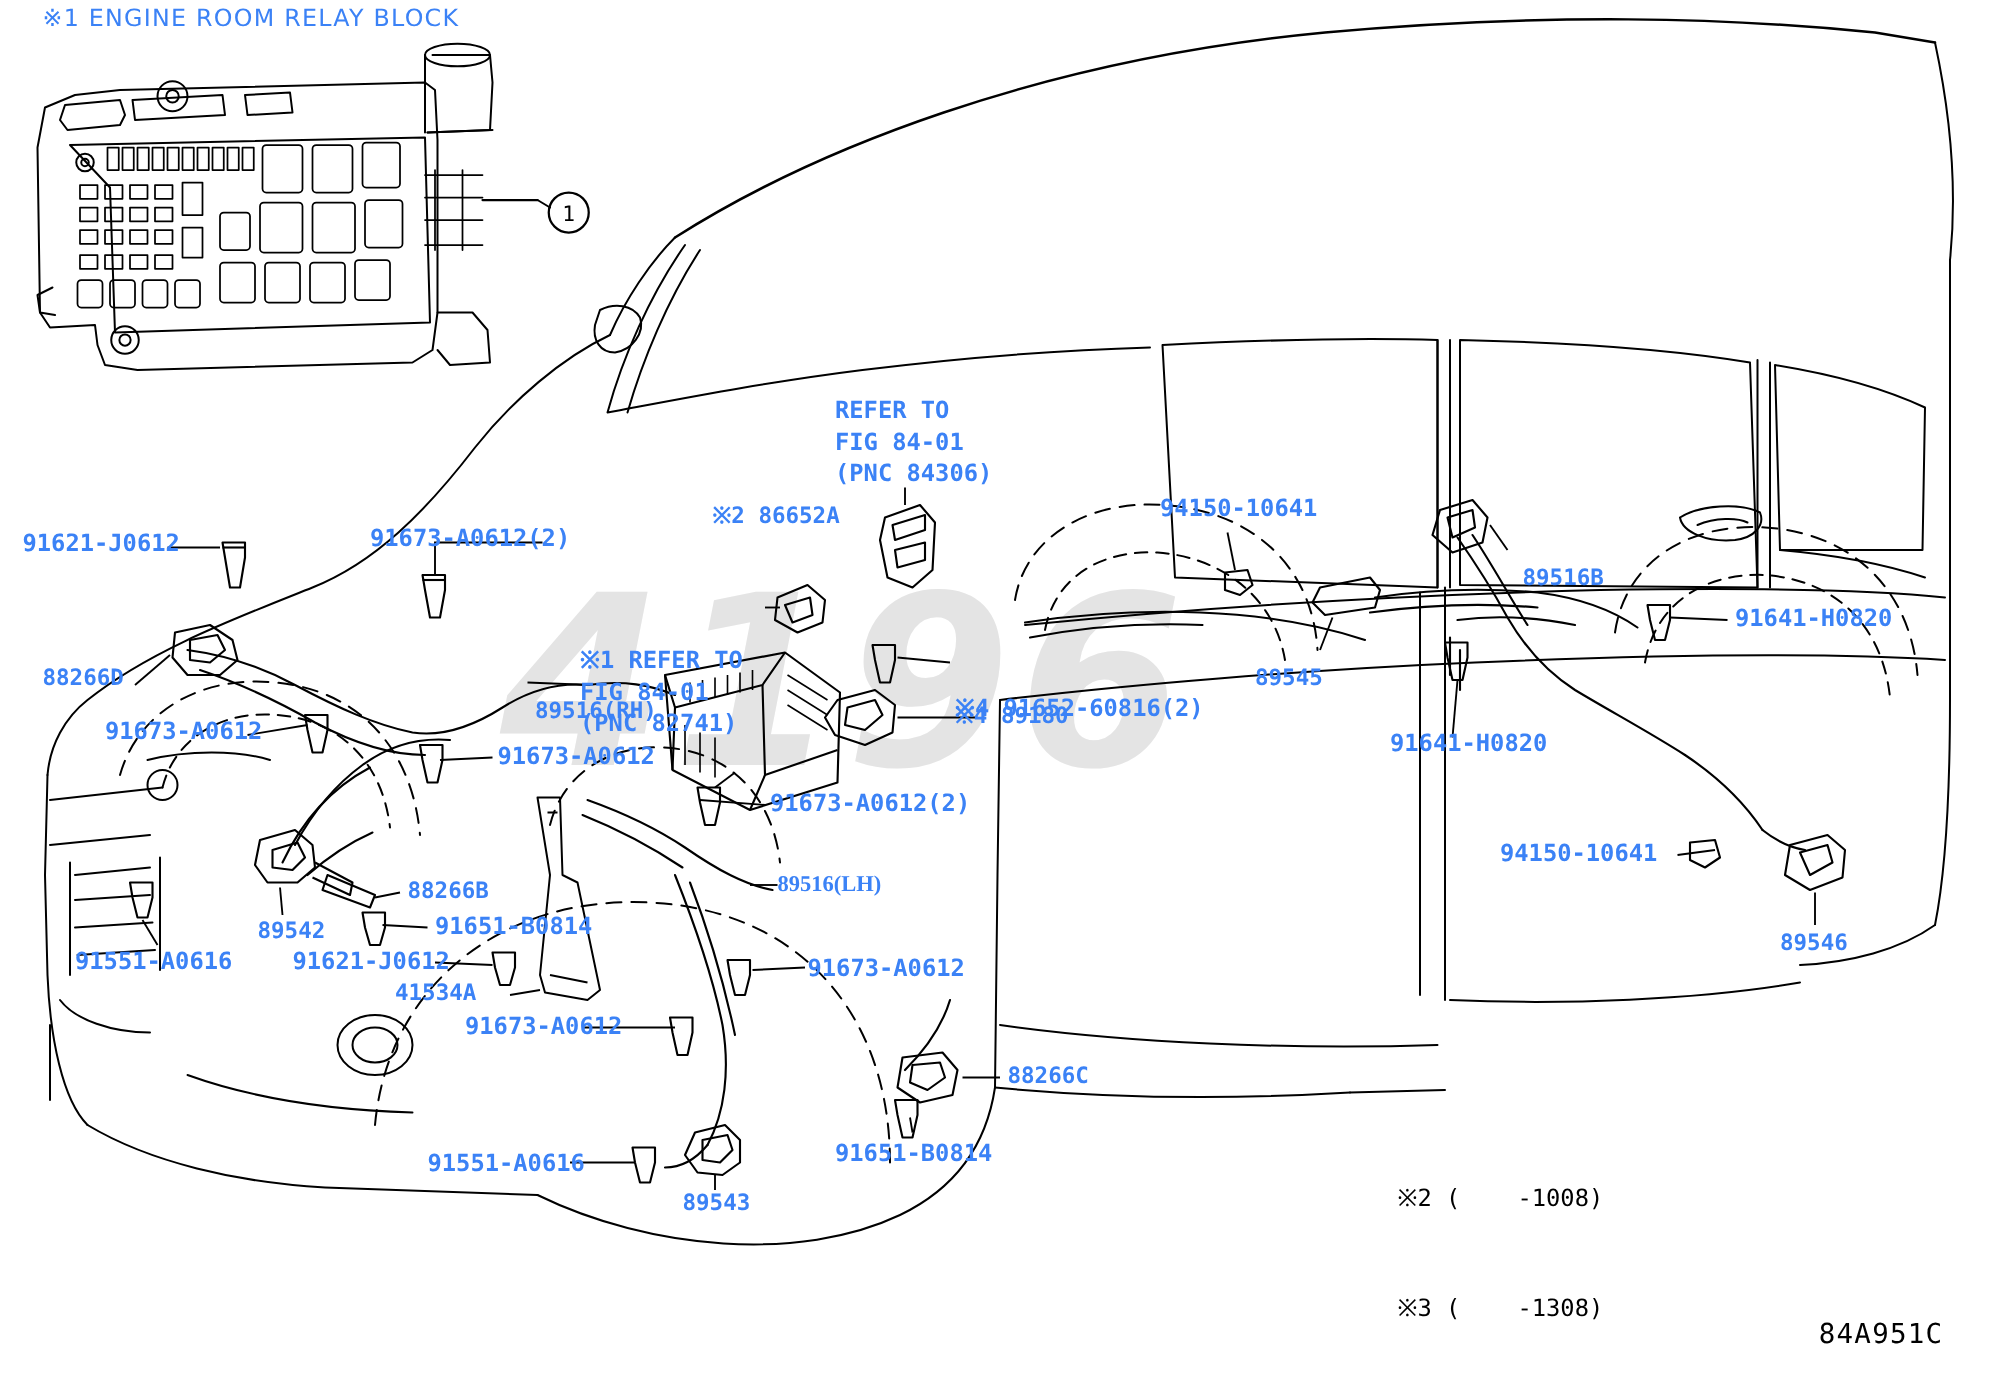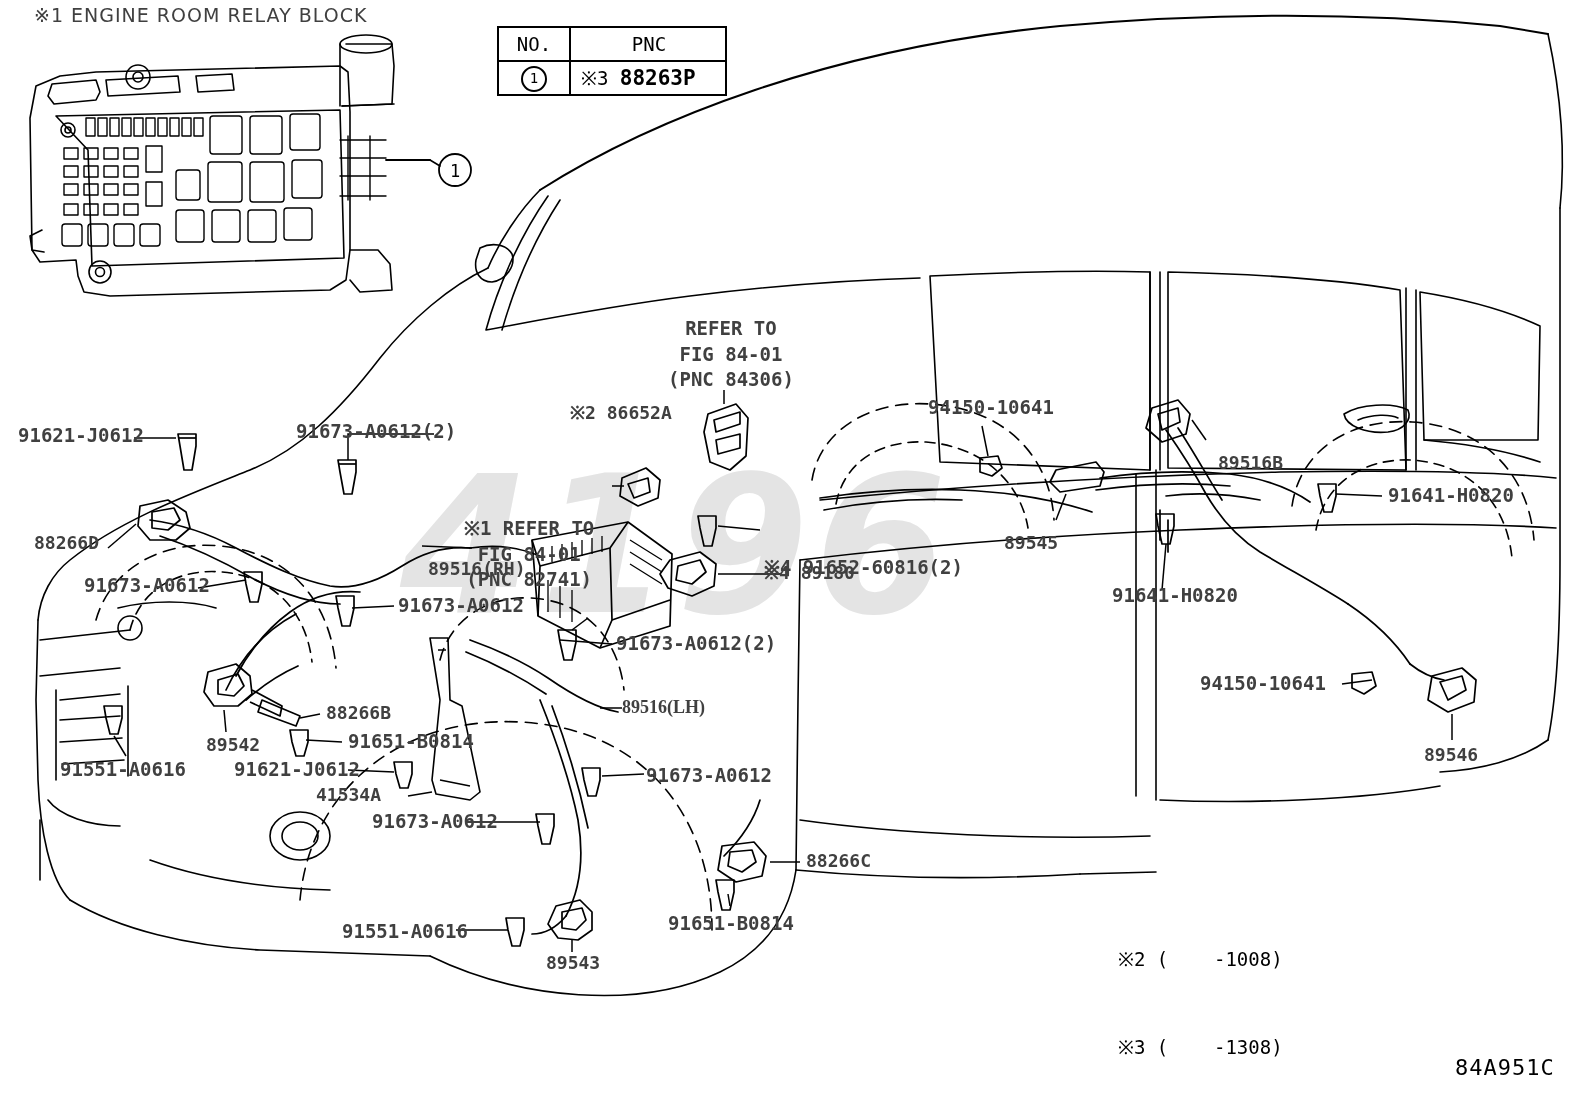--- a/index.html
+++ b/index.html
@@ -15,25 +15,24 @@
     width: 1592px;
     height: 1099px;
     background: #ffffff;
     overflow: hidden;
   }
   .lbl {
     position: absolute;
     font-family: "DejaVu Sans Mono", monospace;
     font-size: 19px;
     font-weight: bold;
-    color: #404040;
+    color: #3b82f6;
     white-space: pre;
     letter-spacing: 0px;
     line-height: 1.25;
-    text-align: center;
   }
   .lbl.hdr {
     font-family: "DejaVu Sans", sans-serif;
     font-size: 19px;
     font-weight: normal;
     letter-spacing: 1px;
   }
   .lbl.big {
     font-size: 18px;
     font-weight: bold;
@@ -394,32 +393,20 @@
       <path d="M1382 496 L1336 494"></path>
       <path d="M1056 520 L1066 494"></path>
       <path d="M1162 590 L1166 544"></path>
       <path d="M1342 684 L1372 680"></path>
       <path d="M1452 740 L1452 714"></path>
     </g>
   </svg>
 
   <div class="lbl hdr" style="left:34px; top:4px;">※1 ENGINE ROOM RELAY BLOCK</div>
 
-  <table class="pnc">
-    <tbody>
-        <tr>
-      <td class="num">NO.</td>
-      <td class="pnc-val" style="text-align:center;">PNC</td>
-    </tr>
-    <tr>
-      <td class="num"><span class="circnum">1</span></td>
-      <td class="pnc-val"><span>※3</span> <span class="pnc-bold">88263P</span></td>
-    </tr>
-  </tbody>
-    </table>
 
   <div class="lbl" style="left:668px; top:316px; line-height:1.35;">REFER TO
 FIG 84-01
 (PNC 84306)</div>
   <div class="lbl" style="left:464px; top:468px; line-height:1.35;margin-top:48px;">※1 REFER TO
 FIG 84-01
 (PNC 82741)</div>
 
   <div class="lbl" style="left:18px; top:424px;">91621-J0612</div>
   <div class="lbl" style="left:296px; top:420px;">91673-A0612(2)</div>

